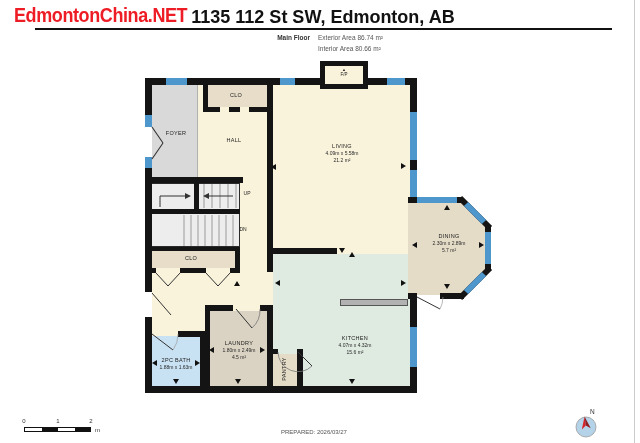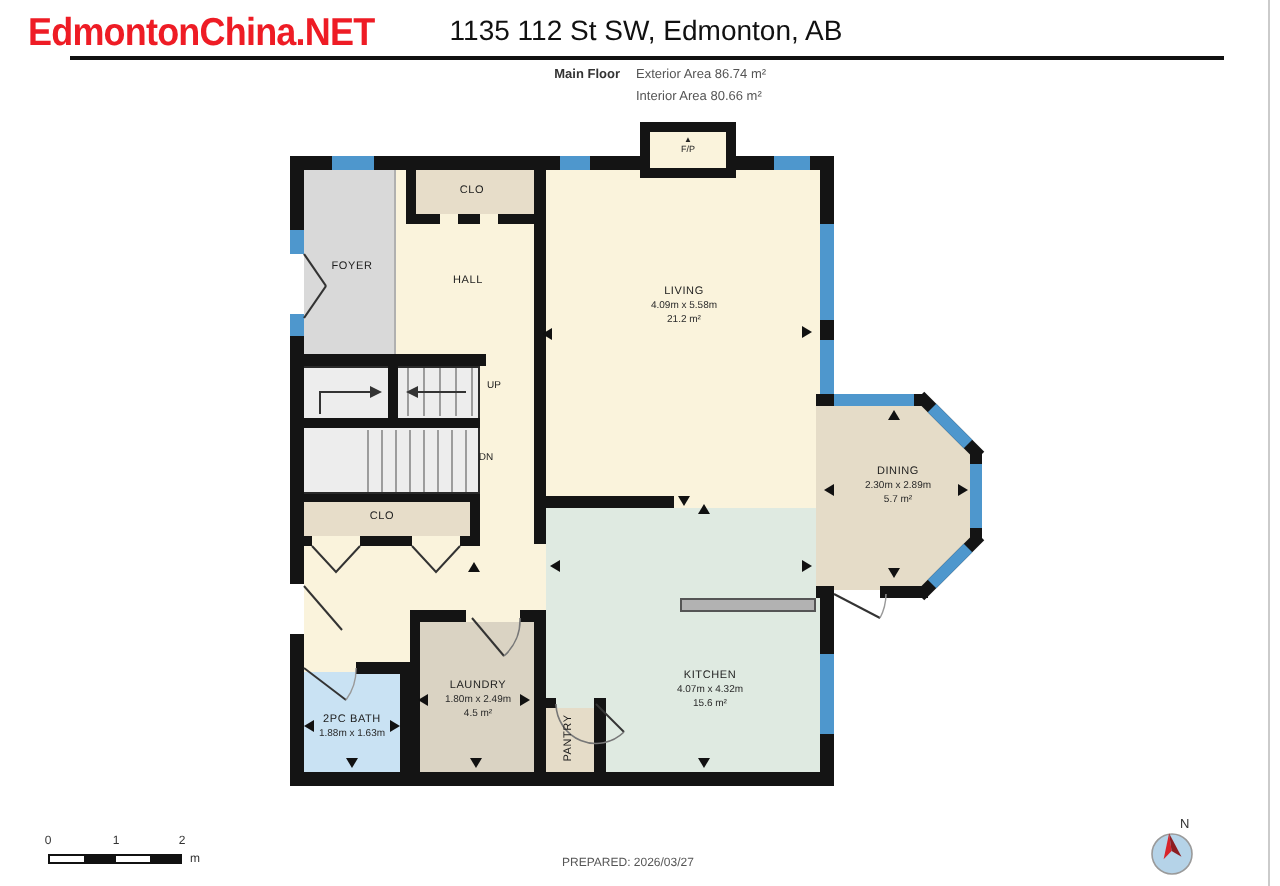--- a/index.html
+++ b/index.html
@@ -9,21 +9,21 @@
   .win{position:absolute;background:#4e97cd;}
   .gap{position:absolute;background:#ffffff;}
   .fill{position:absolute;}
   .lbl{position:absolute;transform:translate(-50%,-50%);text-align:center;
        color:#1c1c1c;white-space:nowrap;line-height:1.3;}
   .rname{font-size:5.5px;letter-spacing:.3px;}
   .rdim{font-size:5px;color:#2a2a2a;}
   .watermark{position:absolute;left:14px;top:5px;font-size:18px;font-weight:800;
        color:#ee1c25;letter-spacing:-0.4px;transform:scaleY(1.08);transform-origin:left top;}
   .title{position:absolute;left:123px;top:7px;width:400px;text-align:center;
-       font-size:14px;font-weight:normal;color:#111;}
+       font-size:18px;font-weight:bold;color:#111;}
   .rule{position:absolute;left:35px;top:28px;width:577px;height:2px;background:#111;}
   .subbold{position:absolute;left:230px;top:34px;width:80px;text-align:right;
        font-size:6.5px;font-weight:bold;color:#333;}
   .subtxt{position:absolute;left:318px;font-size:6.5px;color:#555;}
   .prepared{position:absolute;left:281px;top:429px;font-size:6px;color:#555;}
   .scalenum{position:absolute;top:418px;font-size:6px;color:#333;transform:translateX(-50%);}
   .scalebar{position:absolute;left:24px;top:427px;width:67px;height:5px;background:#fff;
        border:1px solid #111;box-sizing:border-box;}
   .scaleseg{position:absolute;top:0;height:100%;background:#111;}
   .scaleunit{position:absolute;left:95px;top:427px;font-size:6px;color:#333;}

